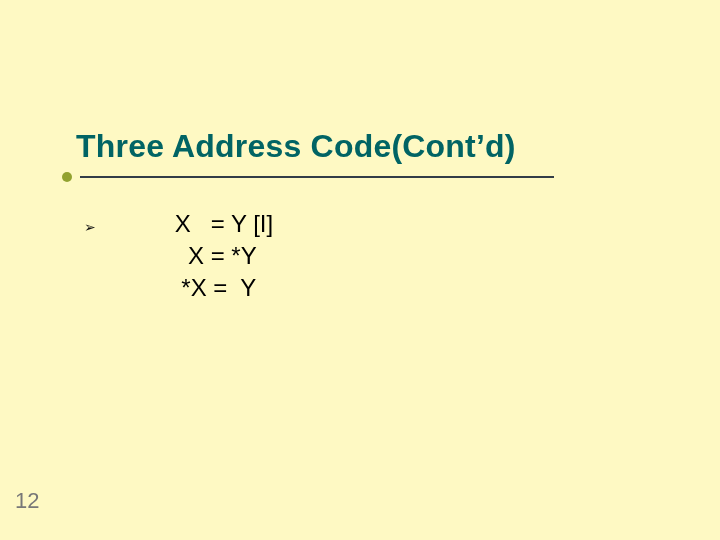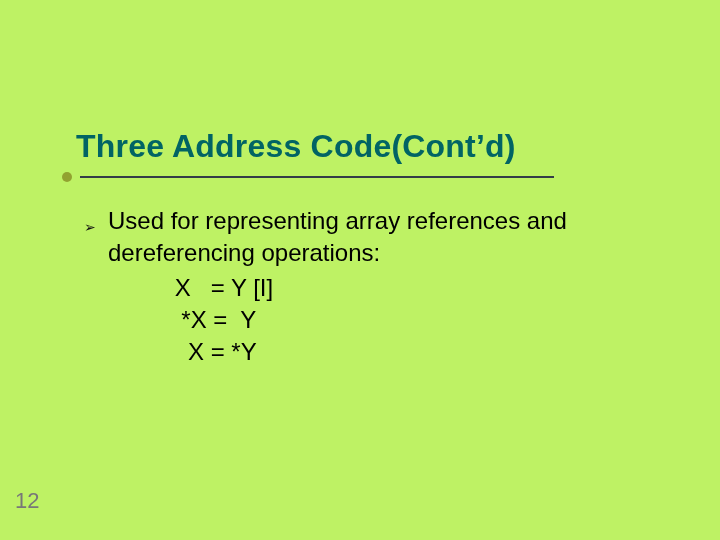--- a/index.html
+++ b/index.html
@@ -1,21 +1,21 @@
 <!DOCTYPE html>
 <html><head>
 <meta charset="utf-8">
 <style>
   * { margin: 0; padding: 0; box-sizing: border-box; }
   html, body { width: 720px; height: 540px; background: #fff; font-family: Arial, Helvetica, sans-serif; overflow: hidden; }
   .slide {
     position: relative;
     width: 720px;
     height: 540px;
-    background: #bef264;
+    background: #fef9c3;
   }
   .title-wrap {
     position: absolute;
     left: 76px;
     top: 128px;
   }
   .title {
     font-size: 32px;
     font-weight: bold;
     color: #016464;
@@ -87,23 +87,22 @@
     <div class="title">Three Address Code(Cont’d)</div>
   </div>
 
   <div class="rule-group">
     <div class="bullet-disc"></div>
     <div class="rule"></div>
   </div>
 
   <div class="body">
     <span class="chev">➢</span>
-    <span class="intro">Used for representing array references and dereferencing operations:</span>
     <div class="eq-block">
       <div class="eq-row"> X   = Y [I]</div>
+      <div class="eq-row">   X = *Y</div>
       <div class="eq-row">  *X =  Y</div>
-      <div class="eq-row">   X = *Y</div>
     </div>
   </div>
 
   <div class="page-num">12</div>
 
 </div>
 
 </body></html>

